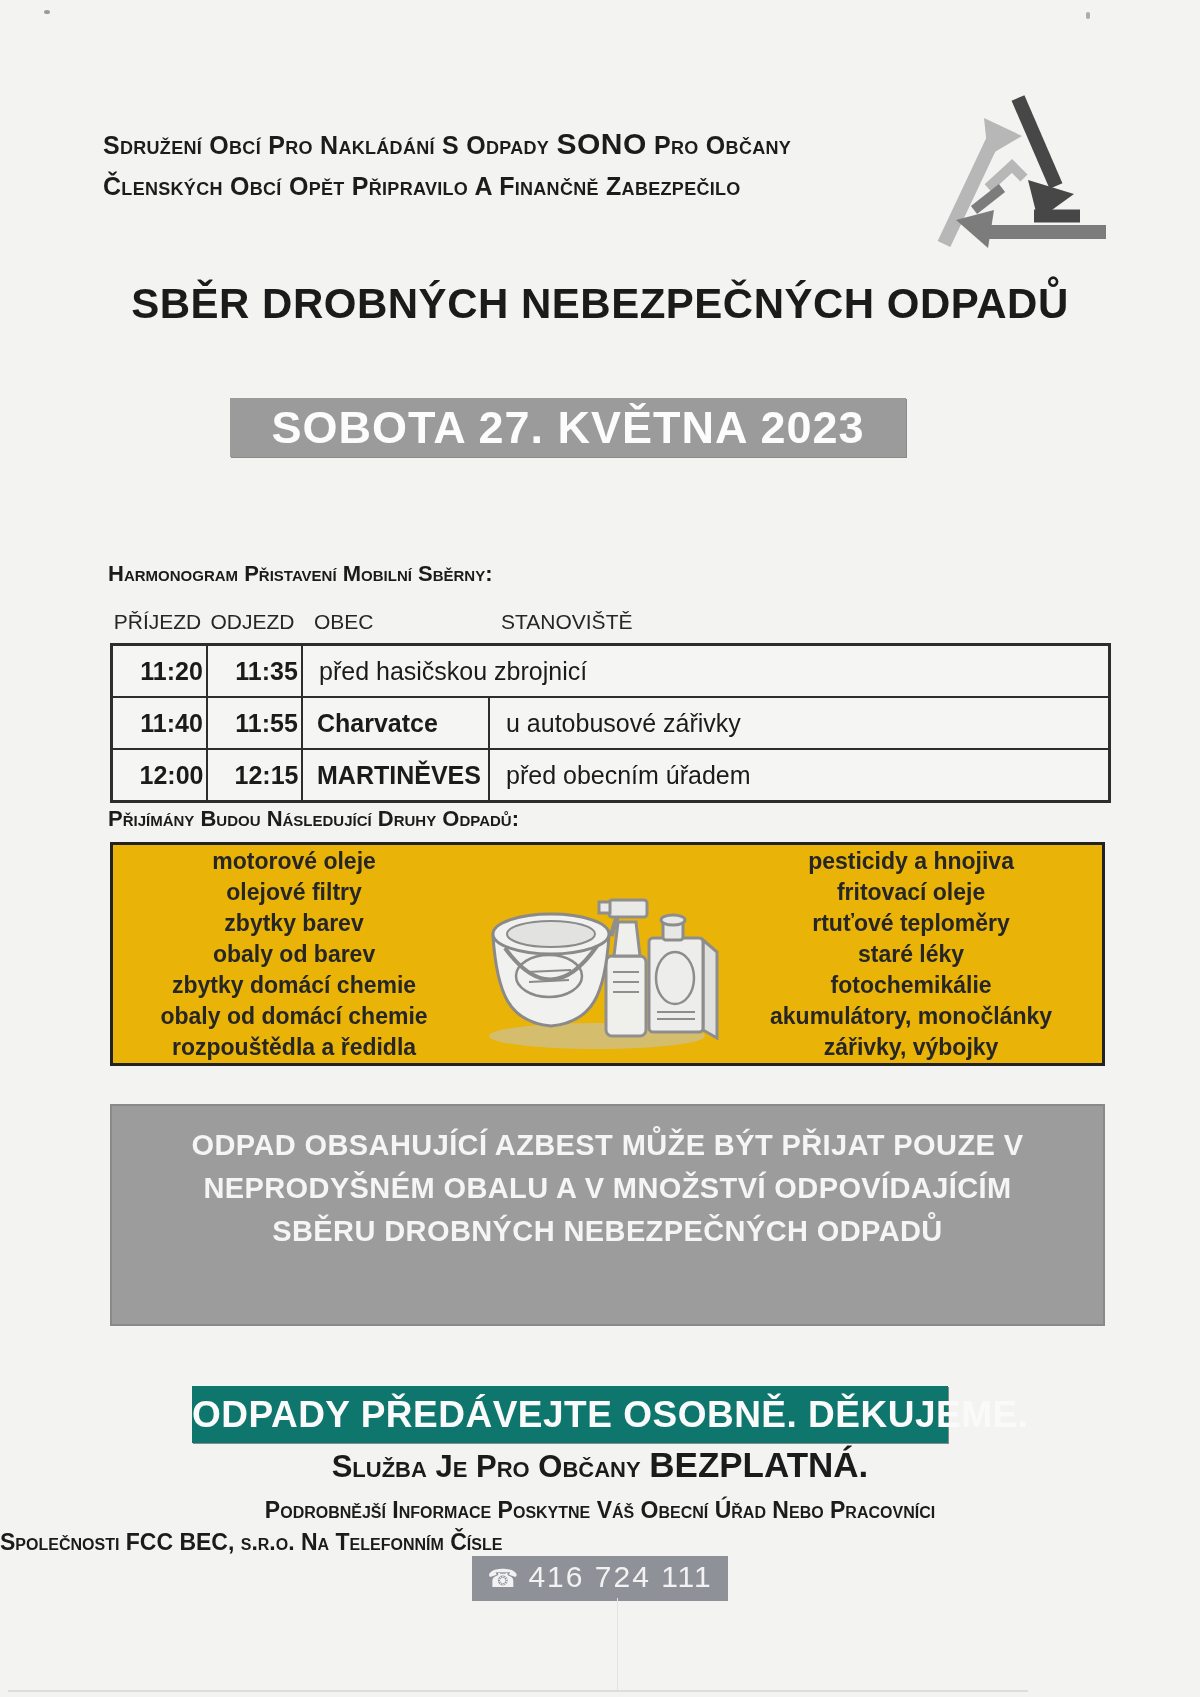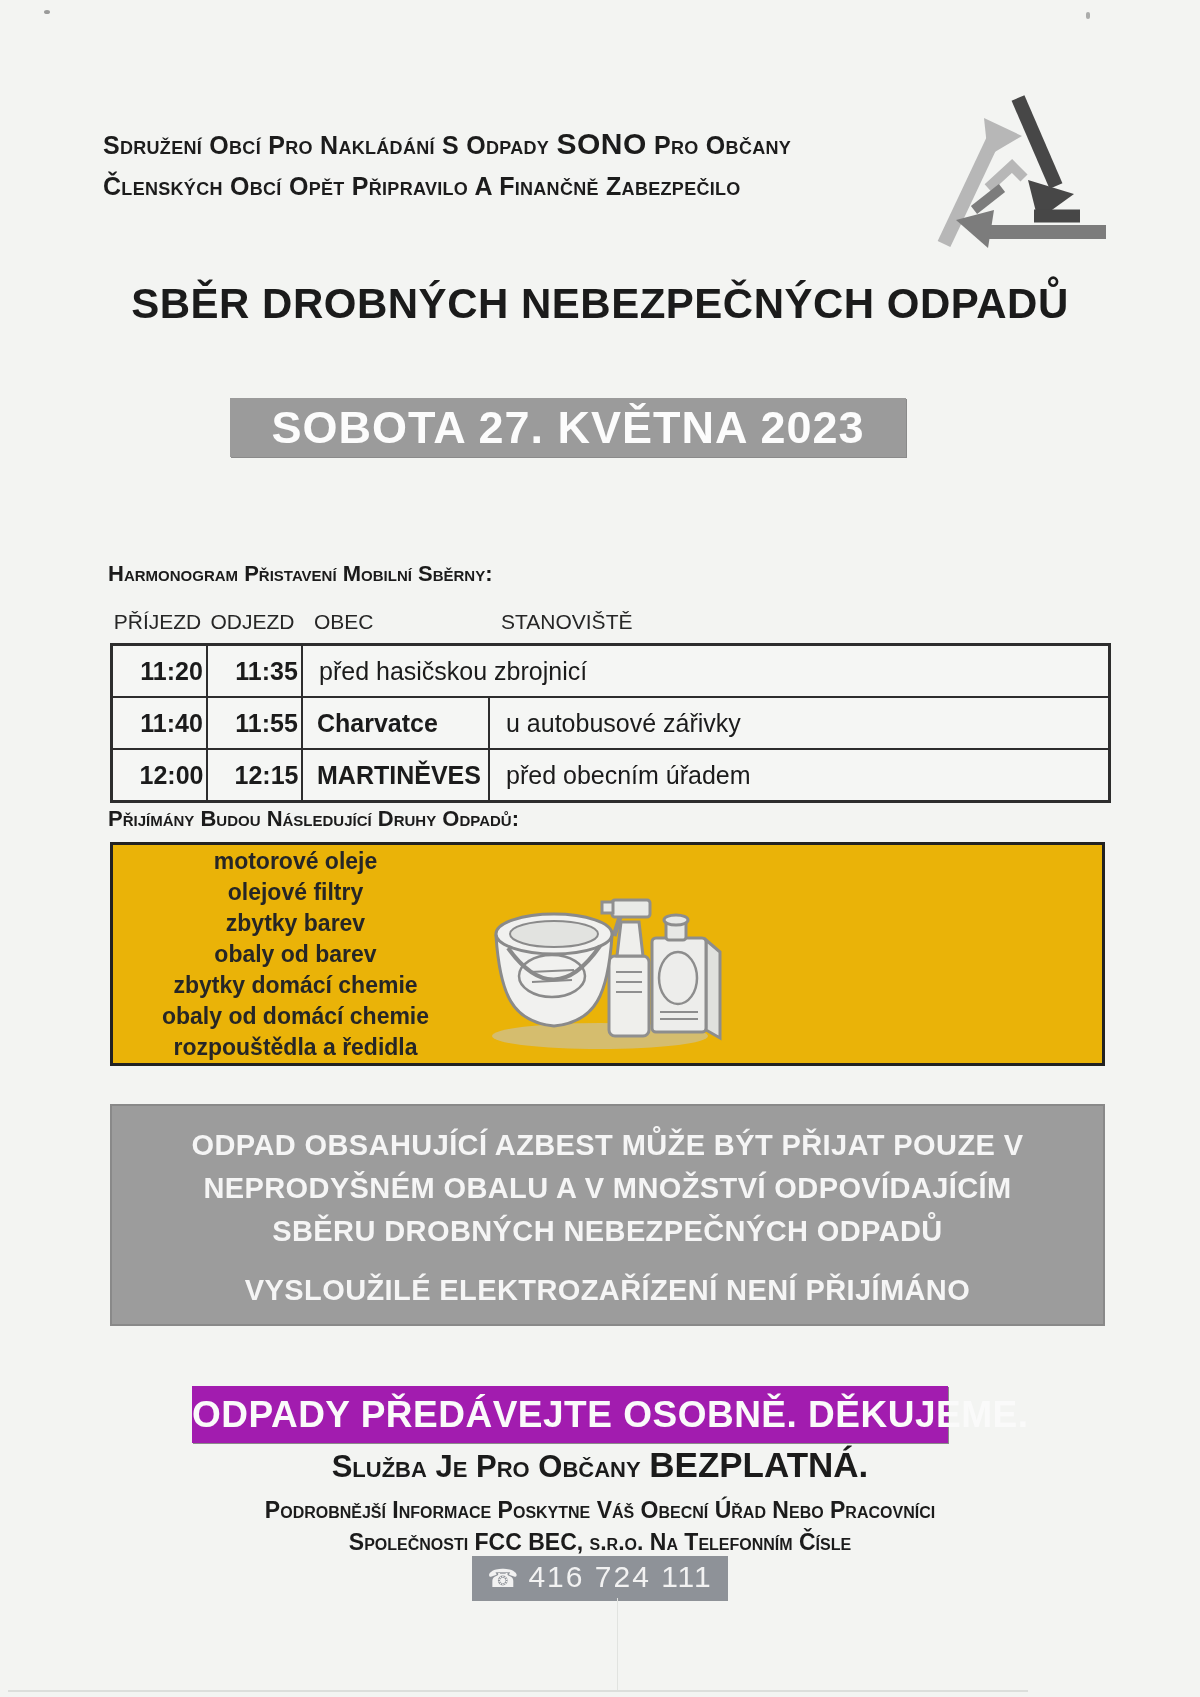--- a/index.html
+++ b/index.html
@@ -45,30 +45,30 @@
   .waste-col.right{width:385px;}
   .waste-art{width:245px;height:196px;flex:0 0 auto;margin-top:8px;}
 
   
   .notice-box{position:absolute;left:110px;top:1104px;width:995px;height:222px;background:#9c9c9c;border:2px solid #898989;box-sizing:border-box;color:#f5f5f5;text-align:center;font-weight:700;}
   .notice-line{font-size:29px;line-height:43px;white-space:nowrap;letter-spacing:.4px;}
   .notice-p1{margin-top:18px;}
   .notice-p2{margin-top:21px;font-size:29px;letter-spacing:.4px;white-space:nowrap;}
 
   
-  .handover-banner{position:absolute;left:192px;top:1386px;width:756px;height:57px;background:#a21caf;color:#fafafa;font-size:37px;font-weight:700;line-height:58px;text-align:center;letter-spacing:.5px;white-space:nowrap;box-shadow:1px 1px 0 #8a8a8a;}
+  .handover-banner{position:absolute;left:192px;top:1386px;width:756px;height:57px;background:#0f766e;color:#fafafa;font-size:37px;font-weight:700;line-height:58px;text-align:center;letter-spacing:.5px;white-space:nowrap;box-shadow:1px 1px 0 #8a8a8a;}
 
   
   .free-service{position:absolute;left:0;top:1445px;width:100%;text-align:center;font-weight:700;}
   .free-pre{font-size:31px;}
   .free-emph{font-size:35px;}
 
   
   .footer-line1{position:absolute;left:0;top:1497px;width:100%;text-align:center;font-size:23px;font-weight:700;}
-  .footer-line2{position:absolute;left:0;top:1529px;width:100%;text-align:center;font-size:23px;font-weight:700;}
+  .footer-line2{position:absolute;left:0;top:1529px;width:100%;font-size:23px;font-weight:700;}
   .phone-wrap{position:absolute;left:0;top:1556px;width:100%;text-align:center;}
   .phone-badge{display:inline-block;background:#8e9298;color:#f2f2f2;font-size:30px;line-height:40px;padding:1px 15px 3px;letter-spacing:2px;}
   .phone-glyph{font-size:25px;margin-right:10px;letter-spacing:0;}
 
   
   .speck1{position:absolute;left:44px;top:10px;width:6px;height:4px;background:#6a6a6a;border-radius:50%;opacity:.65;}
   .speck2{position:absolute;left:1086px;top:12px;width:4px;height:7px;background:#7c7c7c;border-radius:2px;opacity:.6;}
   .scan-edge-bottom{position:absolute;left:8px;bottom:5px;width:1020px;height:2px;background:#dcdedب;background:#dcdedb;}
   .scan-fold{position:absolute;left:617px;top:1598px;width:1px;height:92px;background:#e1e3e0;}
 </style>
@@ -167,29 +167,37 @@
       <g stroke="#8a8a8a" stroke-width="3" fill="#f1f1ef">
         <path d="M18 76 C22 134 34 162 76 166 C118 162 130 134 134 76 Z"></path>
         <ellipse cx="76" cy="74" rx="58" ry="20"></ellipse>
         <ellipse cx="76" cy="74" rx="44" ry="13" fill="#e2e3e0" stroke-width="2"></ellipse>
         <path d="M30 88 Q76 152 122 86" fill="none" stroke-width="4"></path>
         <ellipse cx="74" cy="116" rx="33" ry="21" fill="none" stroke-width="2.5"></ellipse>
         <path d="M52 112 L96 110 M54 122 L94 120" fill="none" stroke-width="1.8"></path>
       </g>
     </svg>
 
+    <div class="waste-col right">
+      <div>pesticidy a hnojiva</div>
+      <div>fritovací oleje</div>
+      <div>rtuťové teploměry</div>
+      <div>staré léky</div>
+      <div>fotochemikálie</div>
+      <div>akumulátory, monočlánky</div>
+      <div>zářivky, výbojky</div>
+    </div>
   </div>
 
   <div class="notice-box">
     <div class="notice-p1">
       <div class="notice-line">ODPAD OBSAHUJÍCÍ AZBEST MŮŽE BÝT PŘIJAT POUZE V</div>
       <div class="notice-line">NEPRODYŠNÉM OBALU A V MNOŽSTVÍ ODPOVÍDAJÍCÍM</div>
       <div class="notice-line">SBĚRU DROBNÝCH NEBEZPEČNÝCH ODPADŮ</div>
     </div>
-    <div class="notice-p2">VYSLOUŽILÉ ELEKTROZAŘÍZENÍ NENÍ PŘIJÍMÁNO</div>
   </div>
 
   <div class="handover-banner">ODPADY PŘEDÁVEJTE OSOBNĚ. DĚKUJEME.</div>
 
   <div class="free-service">
     <span class="free-pre sc">Služba Je Pro Občany </span><span class="free-emph">BEZPLATNÁ.</span>
   </div>
 
   <div class="footer-line1 sc">Podrobnější Informace Poskytne Váš Obecní Úřad Nebo Pracovníci</div>
   <div class="footer-line2 sc">Společnosti FCC BEC, s.r.o. Na Telefonním Čísle</div>

